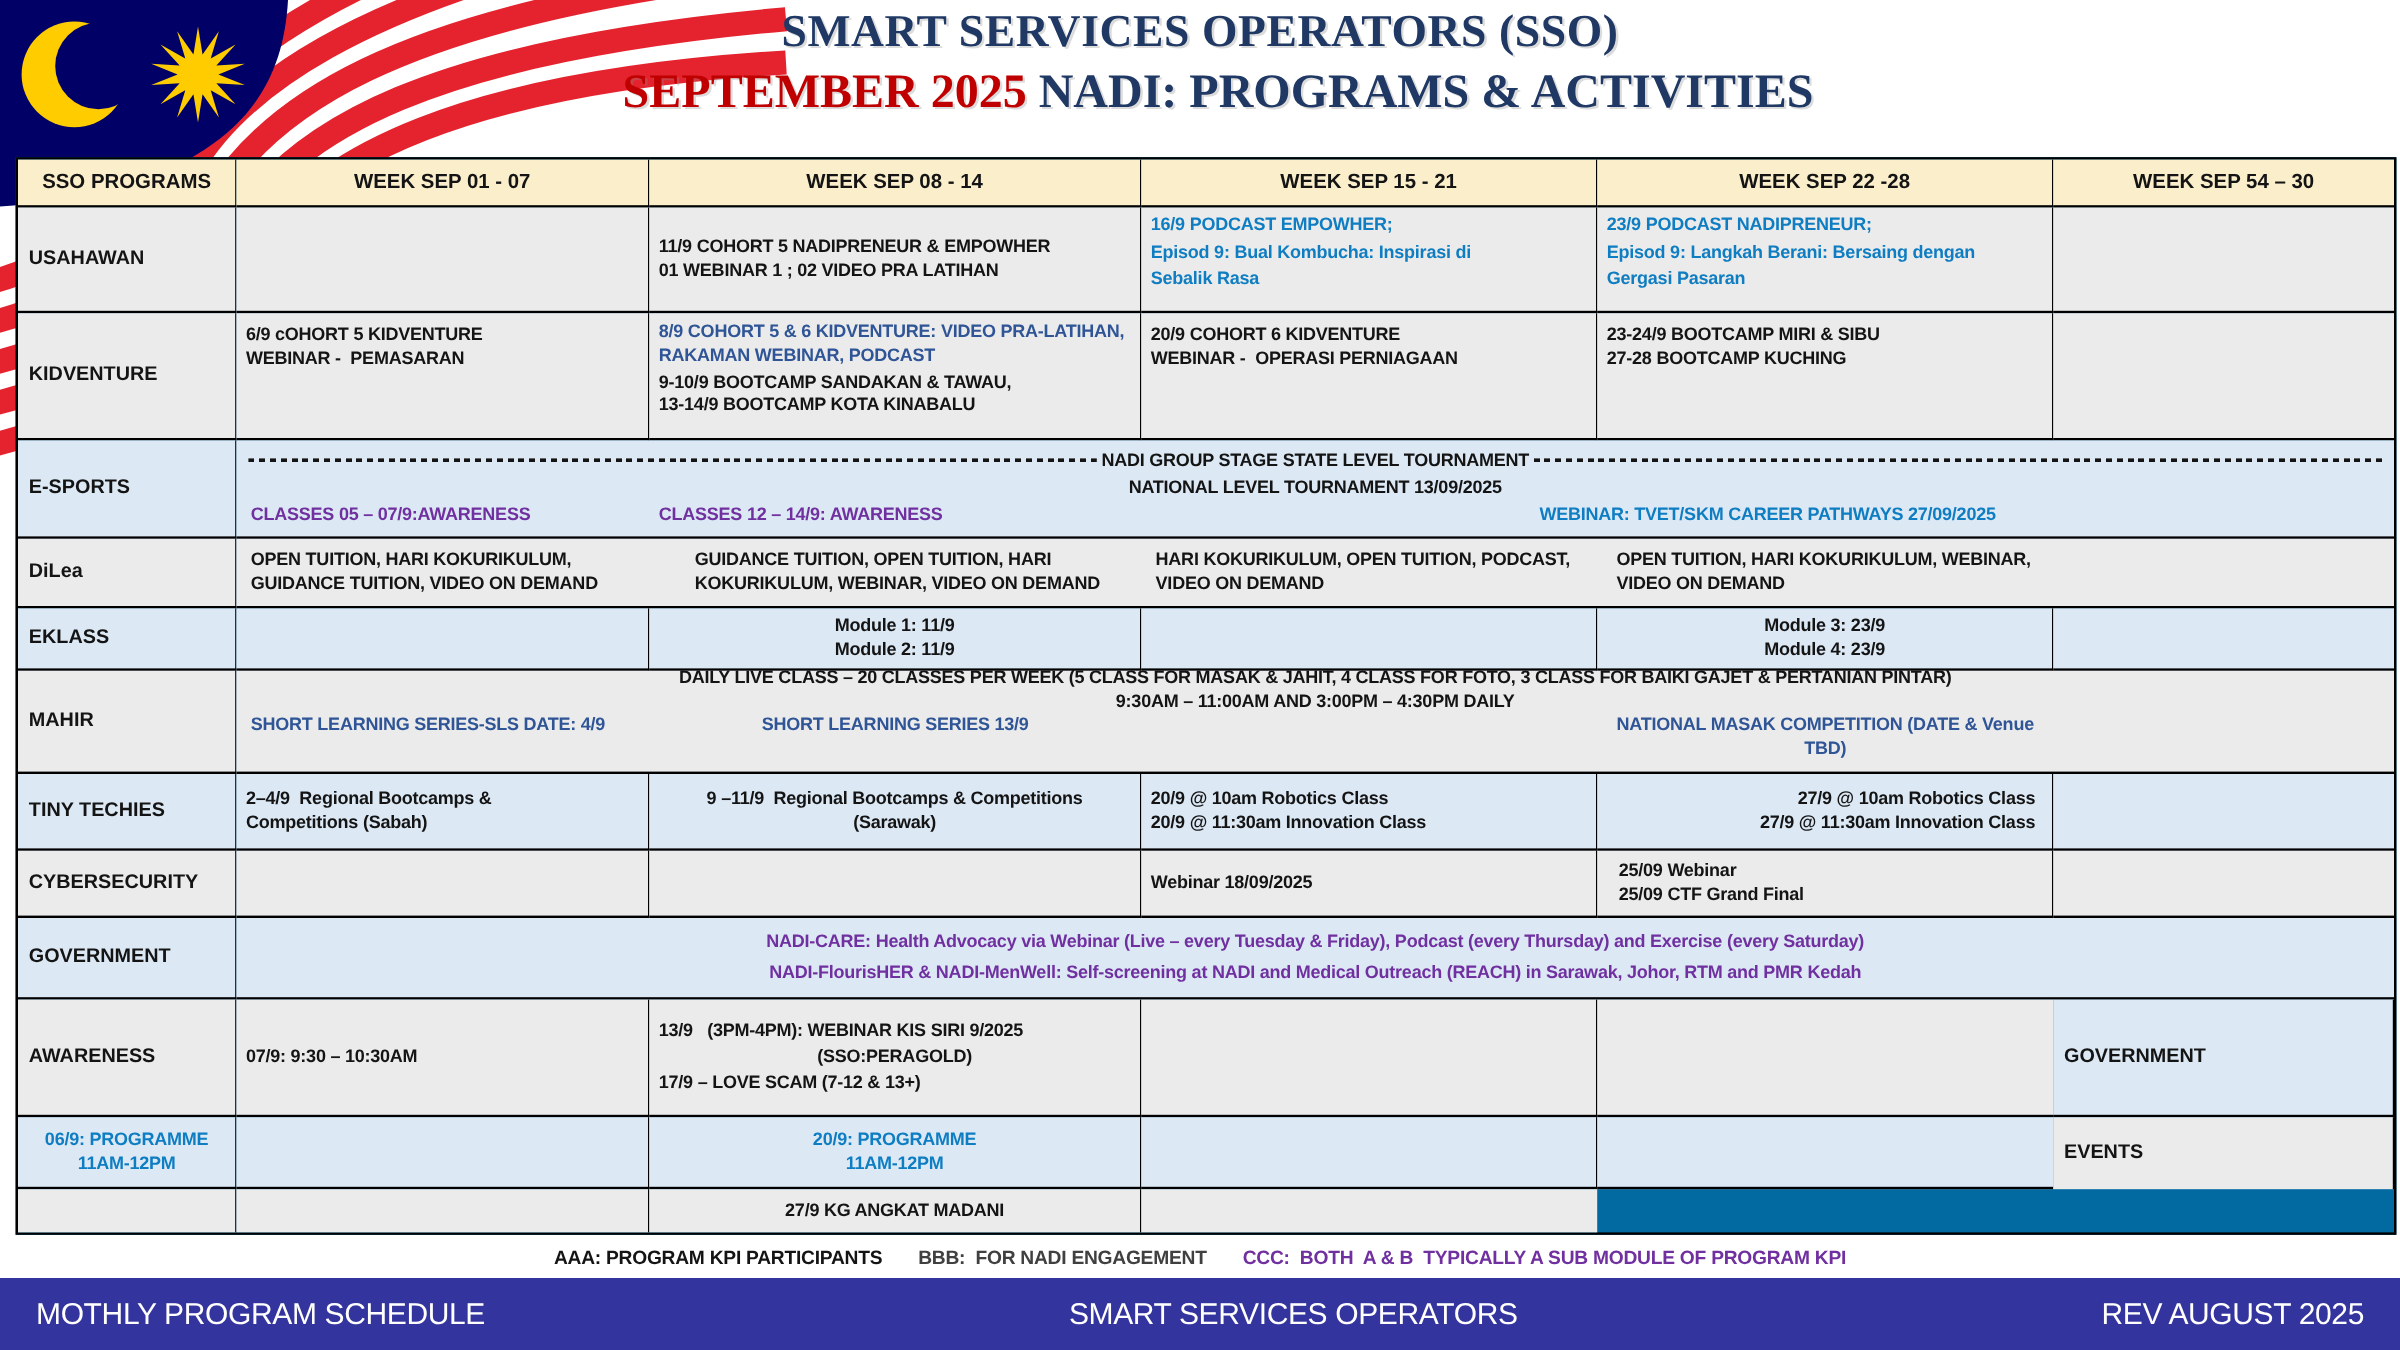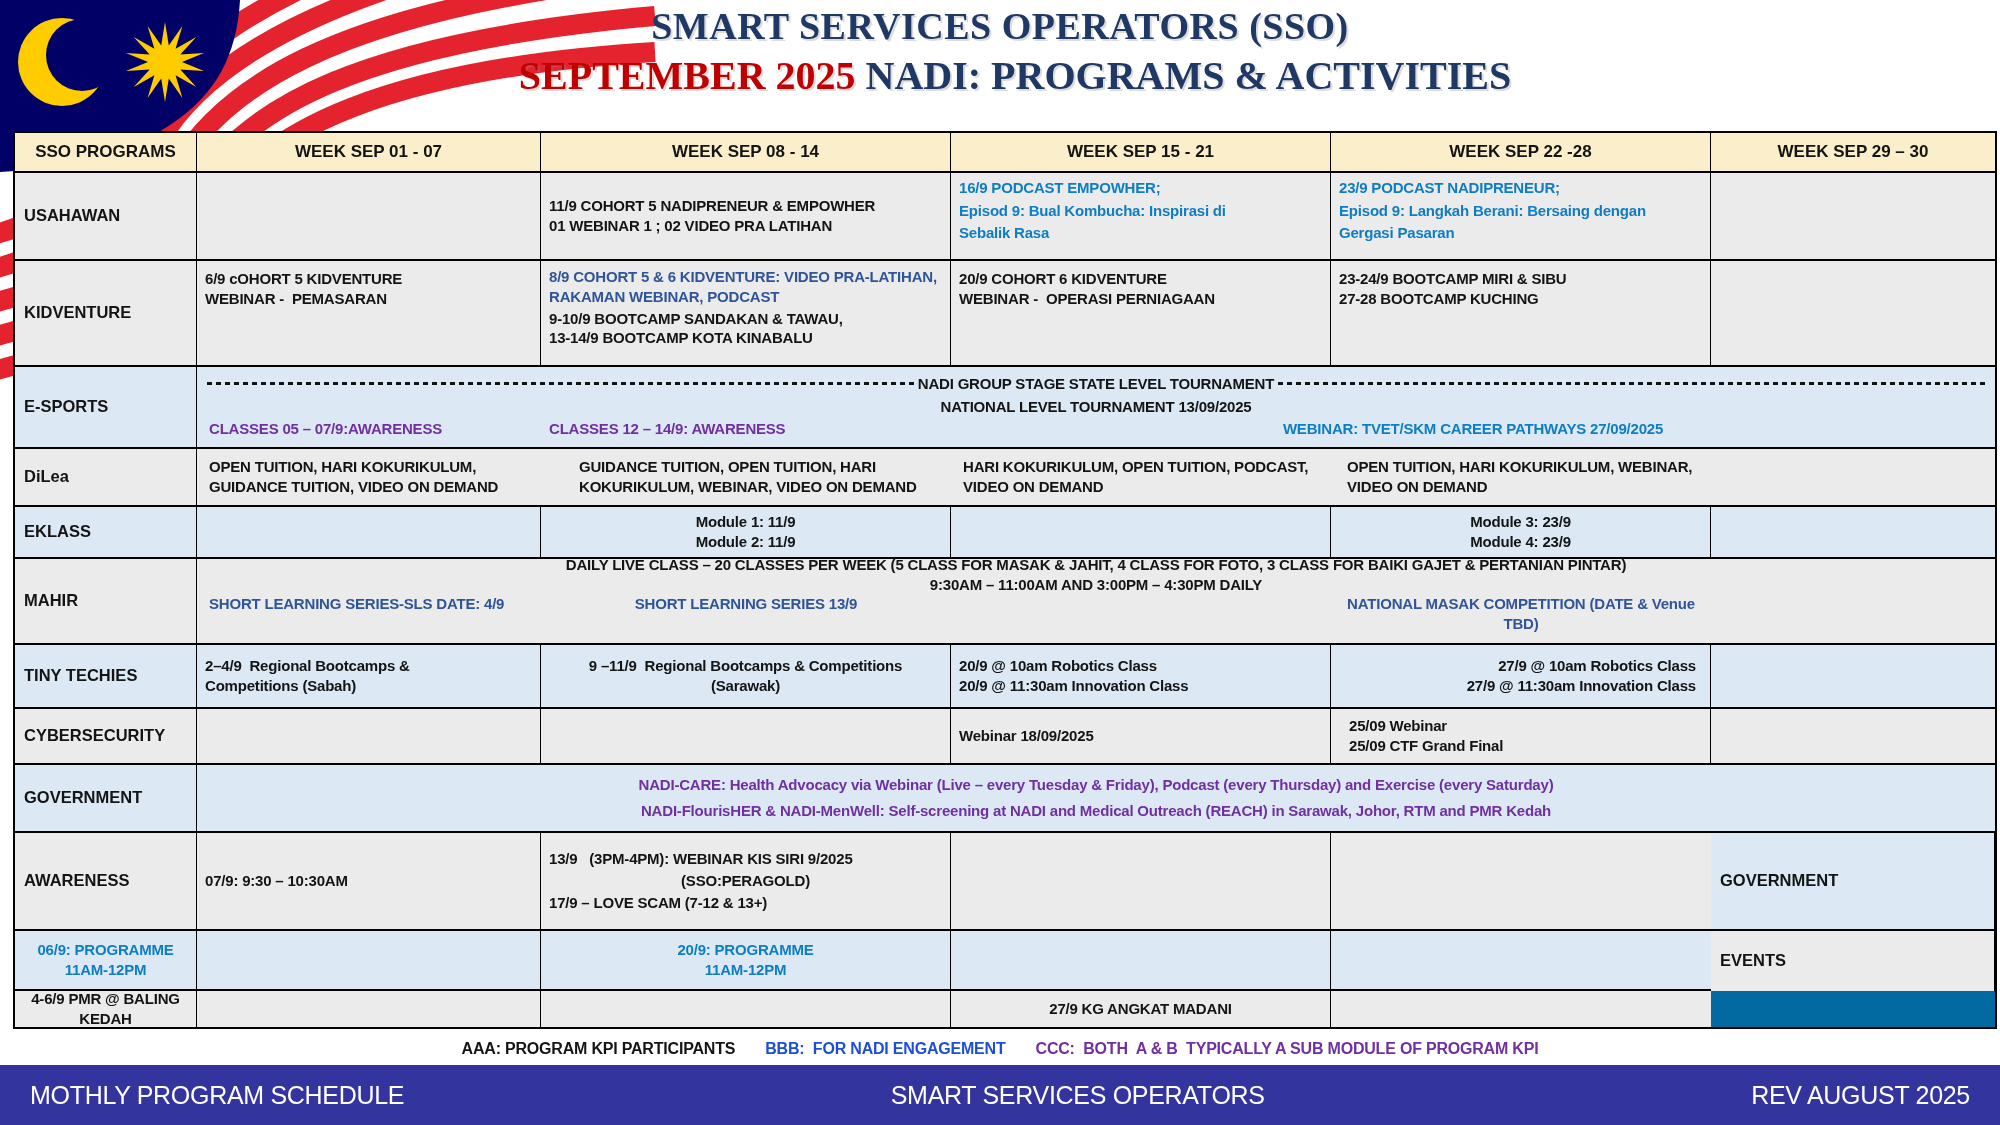--- a/index.html
+++ b/index.html
@@ -80,21 +80,21 @@
     <div class="title2"><span class="red">SEPTEMBER 2025</span><span class="navy"> NADI: PROGRAMS &amp; ACTIVITIES</span></div>
   </div>
 
   <div class="tbl">
 
     <div class="cell hdr">SSO PROGRAMS</div>
     <div class="cell hdr">WEEK SEP 01 - 07</div>
     <div class="cell hdr">WEEK SEP 08 - 14</div>
     <div class="cell hdr">WEEK SEP 15 - 21</div>
     <div class="cell hdr">WEEK SEP 22 -28</div>
-    <div class="cell hdr lastcol">WEEK SEP 29 – 30</div>
+    <div class="cell hdr lastcol">WEEK SEP 54 – 30</div>
 
     <div class="cell gray prog">USAHAWAN</div>
     <div class="cell gray"></div>
     <div class="cell gray">
         <span class="pre">11/9 COHORT 5 NADIPRENEUR &amp; EMPOWHER
 01 WEBINAR 1 ; 02 VIDEO PRA LATIHAN</span>
       </div>
     <div class="cell gray tblue" style="justify-content:flex-start;line-height:1.5;">
         <span class="pre">16/9 PODCAST EMPOWHER;
 Episod 9: Bual Kombucha: Inspirasi di
@@ -236,34 +236,31 @@
       </div>
     <div class="cell blue"></div>
     <div class="cell blue ctr tblue">
         <span class="pre">20/9: PROGRAMME
 11AM-12PM</span>
       </div>
     <div class="cell blue"></div>
     <div class="cell blue lastcol"></div>
 
     <div class="cell gray prog lastrow">EVENTS</div>
-    <div class="cell gray ctr lastrow">
-        <span class="pre">4-6/9 PMR @ BALING KEDAH</span>
-      </div>
     <div class="cell gray lastrow"></div>
     <div class="cell gray lastrow"></div>
     <div class="cell gray ctr lastrow">
         <span class="pre">27/9 KG ANGKAT MADANI</span>
       </div>
     <div class="cell gray lastcol lastrow"></div>
   </div>
 
   <div class="legend">
     <span style="color:#141414;">AAA: PROGRAM KPI PARTICIPANTS</span>
-    <span class="tblue" style="color:#1d4ed8;">BBB:  FOR NADI ENGAGEMENT</span>
+    <span class="tblue" style="color:#404040;">BBB:  FOR NADI ENGAGEMENT</span>
     <span class="tpurp">CCC:  BOTH  A &amp; B  TYPICALLY A SUB MODULE OF PROGRAM KPI</span>
   </div>
 
   <div class="footerbar">
     <span>MOTHLY PROGRAM SCHEDULE</span>
     <span>SMART SERVICES OPERATORS</span>
     <span>REV AUGUST 2025</span>
   </div>
 
 </div>

